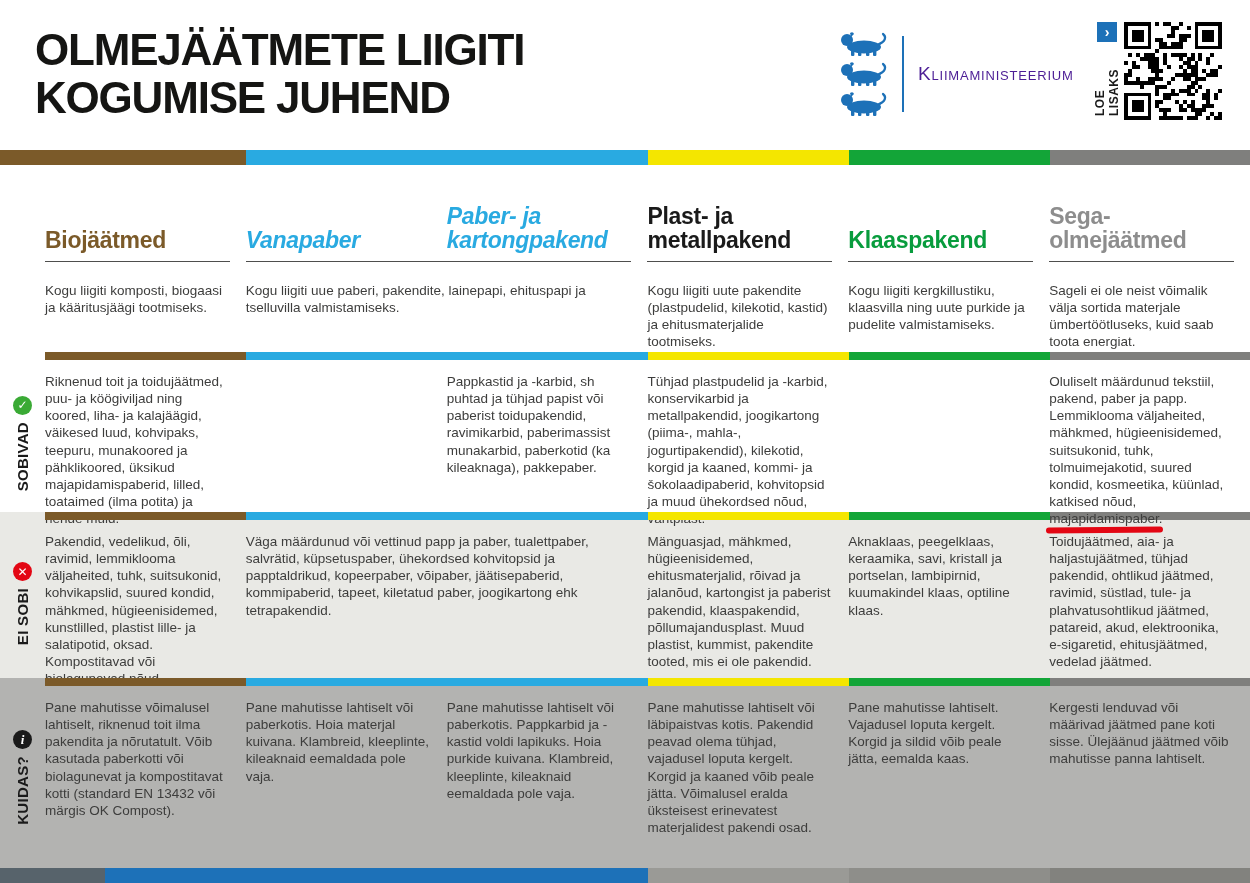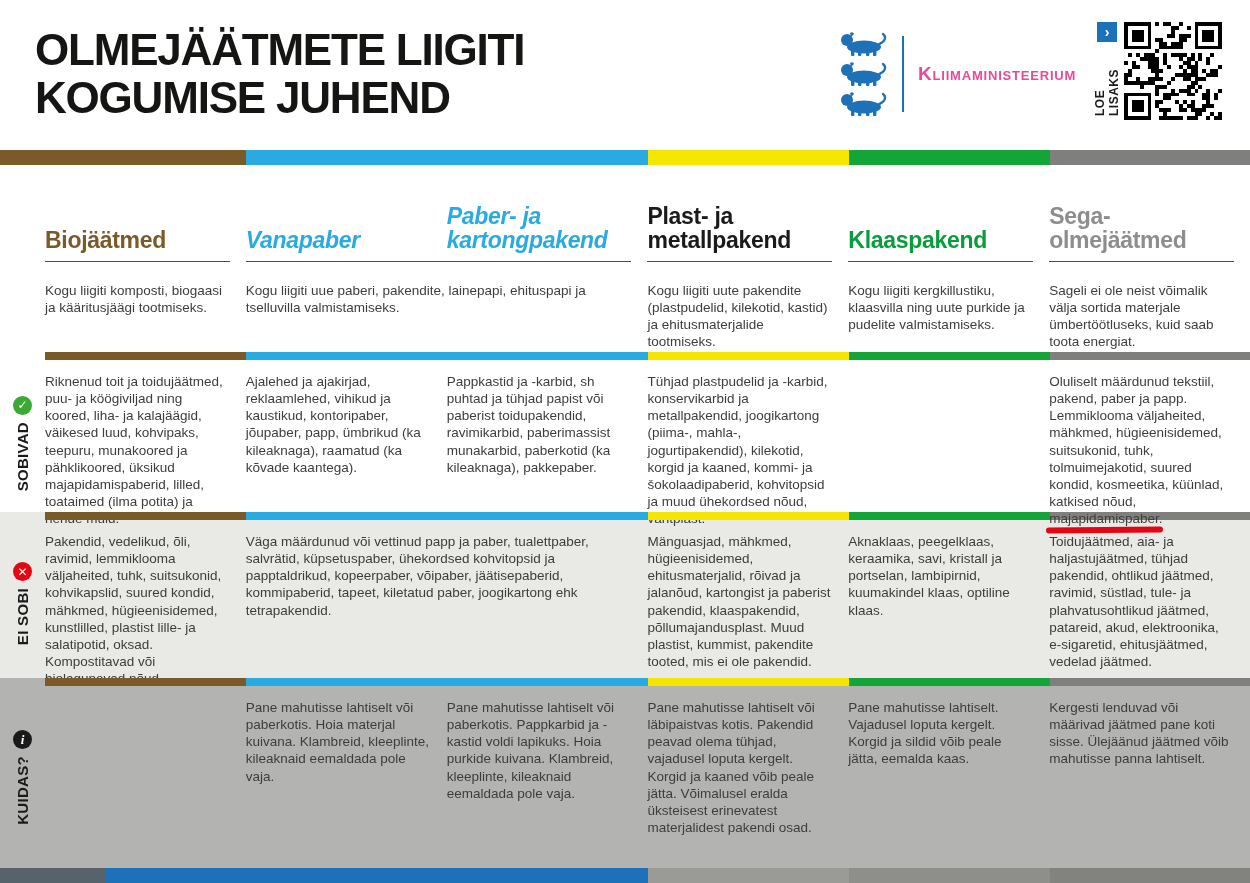--- a/index.html
+++ b/index.html
@@ -5,21 +5,21 @@
   * { box-sizing: border-box; margin: 0; padding: 0; }
   body { background:#d7d7d7; font-family:"Liberation Sans","DejaVu Sans",sans-serif; }
   .poster { position:relative; width:1250px; height:883px; background:#ffffff; overflow:hidden; color:#3d3d3c; }
 
   
   .band-header { position:relative; height:150px; }
   .title { position:absolute; left:35px; top:26px; font-size:44px; font-weight:800; letter-spacing:-1.2px; line-height:1.08; color:#151513; }
   .logo-cluster { position:absolute; left:838px; top:32px; display:flex; align-items:center; }
   .lions { width:52px; height:84px; }
   .logo-sep { width:2px; height:76px; background:#1d71b8; margin:0 14px 0 12px; }
-  .ministry { font-variant:small-caps; font-size:19px; font-weight:700; letter-spacing:0.8px; color:#ec4899; }
+  .ministry { font-variant:small-caps; font-size:19px; font-weight:400; letter-spacing:0.8px; color:#4c1d95; }
   .qr-cluster { position:absolute; right:28px; top:22px; display:flex; gap:7px; height:98px; }
   .qr-left { display:flex; flex-direction:column; align-items:center; height:98px; }
   .qr-arrow { width:20px; height:20px; background:#1d71b8; color:#fff; font-weight:700; font-size:14px; display:flex; align-items:center; justify-content:center; }
   .qr-label { flex:1; display:flex; align-items:flex-end; justify-content:center; writing-mode:vertical-rl; transform:rotate(180deg); font-size:12px; font-weight:700; letter-spacing:0.5px; color:#1a1a1a; padding-top:4px; }
   .qr-box { width:98px; height:98px; background:#fff; }
   .qr-box svg { width:100%; height:100%; shape-rendering:crispEdges; }
 
   
   .cbar { display:flex; width:100%; }
   .cbar-top { height:15px; }
@@ -356,21 +356,20 @@
   </div>
 
   <div class="tgrid band-sob">
     <div class="labelcol">
       <div class="rstack">
         <div class="badge badge-check">✓</div>
         <div class="vtext">SOBIVAD</div>
       </div>
     </div>
     <div class="txt cell" style="grid-column:2">Riknenud toit ja toidujäätmed, puu- ja köögiviljad ning koored, liha- ja kalajäägid, väikesed luud, kohvipaks, teepuru, munakoored ja pähklikoored, üksikud majapidamispaberid, lilled, toataimed (ilma potita) ja nende muld.</div>
-    <div class="txt cell" style="grid-column:3">Ajalehed ja ajakirjad, reklaamlehed, vihikud ja kaustikud, kontoripaber, jõupaber, papp, ümbrikud (ka kileaknaga), raamatud (ka kõvade kaantega).</div>
     <div class="txt cell" style="grid-column:4">Pappkastid ja -karbid, sh puhtad ja tühjad papist või paberist toidupakendid, ravimikarbid, paberimassist munakarbid, paberkotid (ka kileaknaga), pakkepaber.</div>
     <div class="txt cell" style="grid-column:5">Tühjad plastpudelid ja -karbid, konservikarbid ja metallpakendid, joogikartong (piima-, mahla-, jogurtipakendid), kilekotid, korgid ja kaaned, kommi- ja šokolaadipaberid, kohvitopsid ja muud ühekordsed nõud, vahtplast.</div>
     <div class="txt cell" style="grid-column:7"><span>Oluliselt määrdunud tekstiil, pakend, paber ja papp. Lemmiklooma väljaheited, mähkmed, hügieenisidemed, suitsukonid, tuhk, tolmuimejakotid, suured kondid, kosmeetika, küünlad, katkised nõud, </span><span class="marked">majapidamispaber.</span></div>
   </div>
 
   <div class="cbar cbar-mid on-light">
     <div class="sg sg-brown" style="flex:201"></div>
     <div class="sg sg-cyan" style="flex:402"></div>
     <div class="sg sg-yellow" style="flex:201"></div>
     <div class="sg sg-green" style="flex:201"></div>
@@ -399,20 +398,21 @@
     <div class="sg sg-gray" style="flex:200"></div>
   </div>
 
   <div class="tgrid band-kuidas">
     <div class="labelcol">
       <div class="rstack">
         <div class="badge badge-info">i</div>
         <div class="vtext">KUIDAS?</div>
       </div>
     </div>
+    <div class="txt cell" style="grid-column:2">Pane mahutisse võimalusel lahtiselt, riknenud toit ilma pakendita ja nõrutatult. Võib kasutada paberkotti või biolagunevat ja kompostitavat kotti (standard EN 13432 või märgis OK Compost).</div>
     <div class="txt cell" style="grid-column:3">Pane mahutisse lahtiselt või paberkotis. Hoia materjal kuivana. Klambreid, kleeplinte, kileaknaid eemaldada pole vaja.</div>
     <div class="txt cell" style="grid-column:4">Pane mahutisse lahtiselt või paberkotis. Pappkarbid ja -kastid voldi lapikuks. Hoia purkide kuivana. Klambreid, kleeplinte, kileaknaid eemaldada pole vaja.</div>
     <div class="txt cell" style="grid-column:5">Pane mahutisse lahtiselt või läbipaistvas kotis. Pakendid peavad olema tühjad, vajadusel loputa kergelt. Korgid ja kaaned võib peale jätta. Võimalusel eralda üksteisest erinevatest materjalidest pakendi osad.</div>
     <div class="txt cell" style="grid-column:6">Pane mahutisse lahtiselt. Vajadusel loputa kergelt. Korgid ja sildid võib peale jätta, eemalda kaas.</div>
     <div class="txt cell" style="grid-column:7">Kergesti lenduvad või määrivad jäätmed pane koti sisse. Ülejäänud jäätmed võib mahutisse panna lahtiselt.</div>
   </div>
 
   <div class="cbar cbar-bottom">
     <div class="sg sg-dark" style="flex:105"></div>
     <div class="sg sg-blue" style="flex:543"></div>

